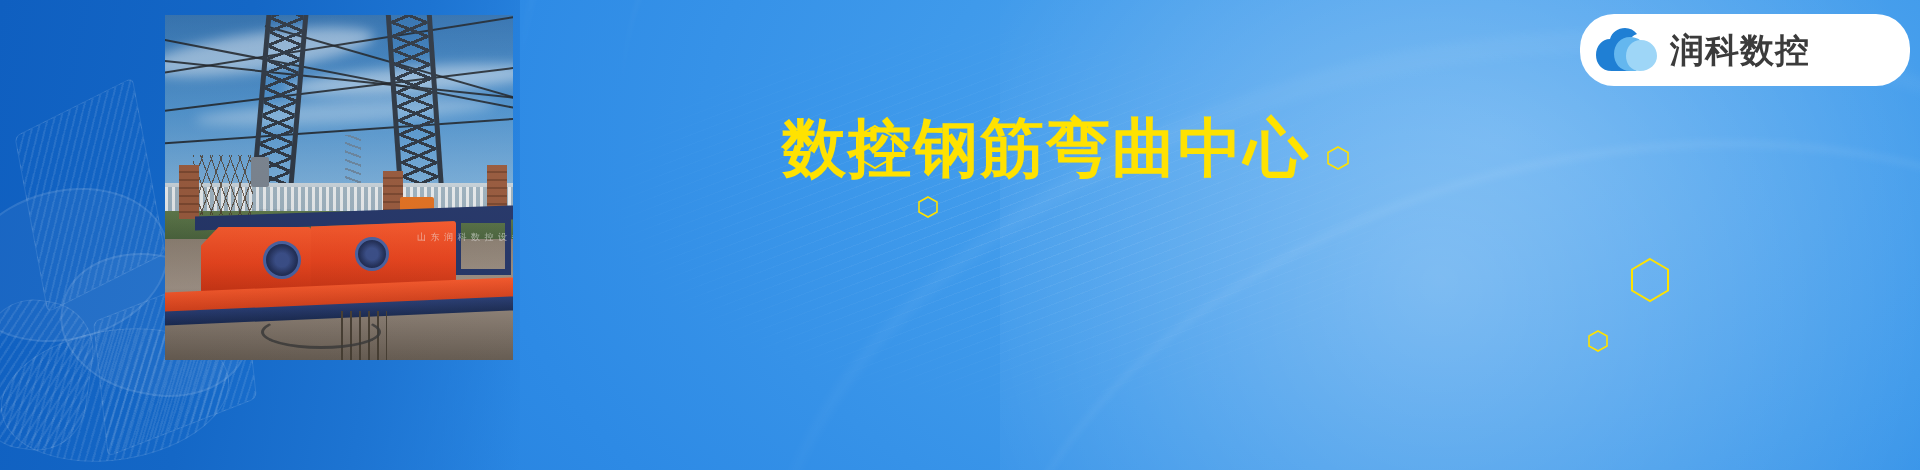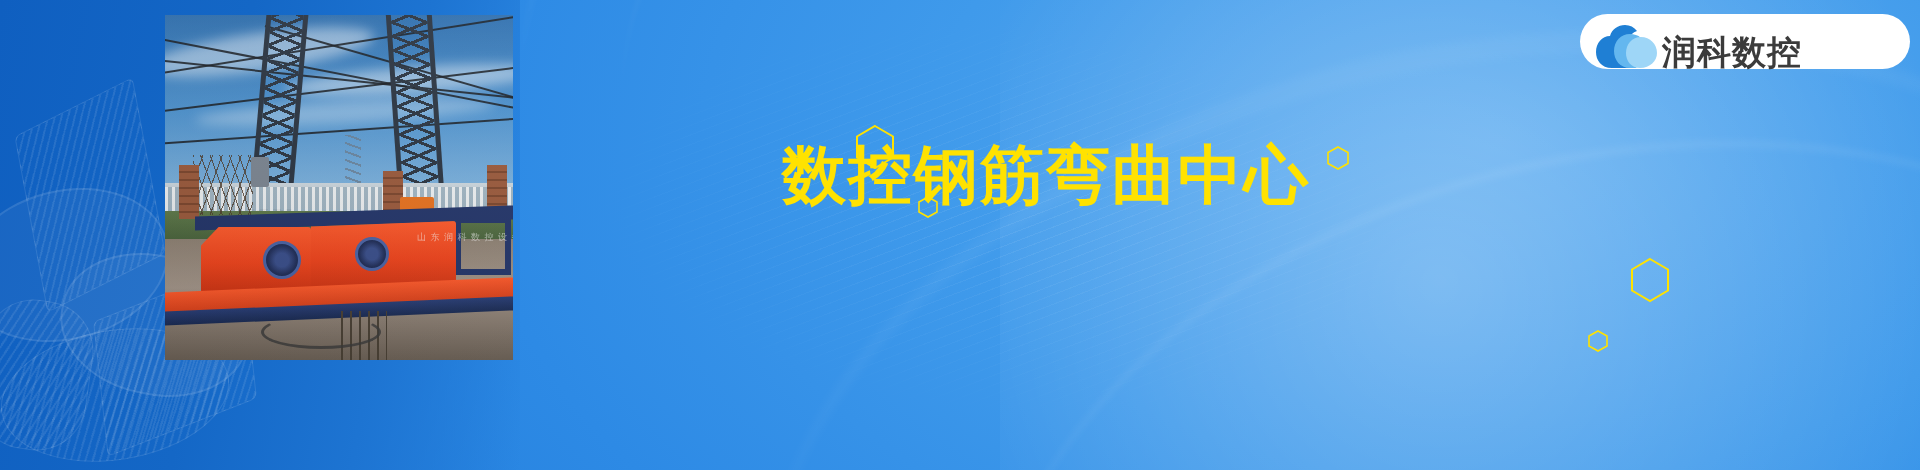--- a/index.html
+++ b/index.html
@@ -120,41 +120,41 @@
     background:repeating-linear-gradient(90deg,#4a4135 0 2px,transparent 2px 9px);}
   .ph-cap{position:absolute;left:0;top:0;right:0;bottom:0;
     background:linear-gradient(200deg,rgba(255,255,255,.06),rgba(0,0,0,.10));}
   .ph-watermark{
     position:absolute;left:252px;top:216px;font-size:9px;color:rgba(255,255,255,.55);
     letter-spacing:1px;white-space:nowrap;
   }
 
   
   .headline{
-    position:absolute;left:782px;top:144px;
+    position:absolute;left:782px;top:116px;
     font-size:64px;line-height:1;font-weight:700;color:#ffe200;
     letter-spacing:2px;white-space:nowrap;
-    font-family:Liberation Serif, serif;
+    font-family:Liberation Sans, sans-serif;
   }
   .contact{
     position:absolute;left:806px;top:258px;
     font-size:33px;line-height:1;white-space:nowrap;
     font-family:"DejaVu Sans","Liberation Sans",sans-serif;
   }
   .contact .lead{color:#ffffff;font-weight:400;}
   .contact .tel{color:#ffe200;font-weight:700;letter-spacing:1px;margin-left:6px;
     font-family:"Liberation Sans","DejaVu Sans",sans-serif;}
 
   
   .logo{
     position:absolute;right:10px;top:14px;
-    height:55px;min-width:330px;
+    height:72px;min-width:330px;
     background:#ffffff;border-radius:34px;
-    display:flex;align-items:flex-end;
-    padding:0 22px 0 16px;gap:4px;
+    display:flex;align-items:center;
+    padding:0 22px 0 16px;gap:12px;
   }
   .logo-mark{position:relative;width:62px;height:44px;flex:0 0 auto;}
   .logo-text{
     font-size:34px;font-weight:700;color:#3b3b3b;letter-spacing:1px;
     white-space:nowrap;line-height:1;
     font-family:"DejaVu Sans","Liberation Sans",sans-serif;
   }
 </style>
 </head>
 <body>

